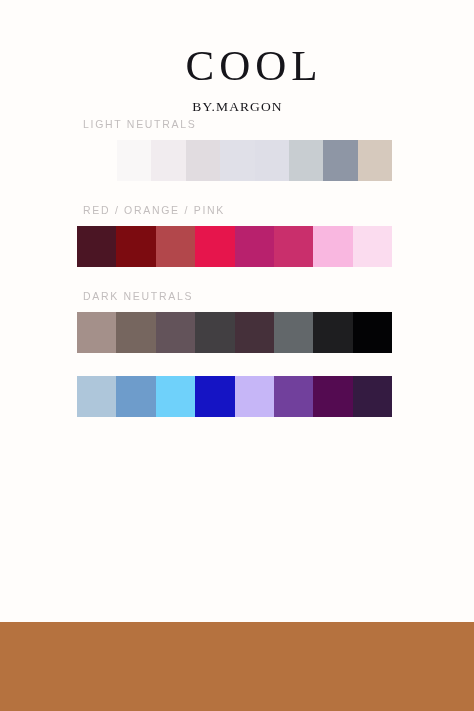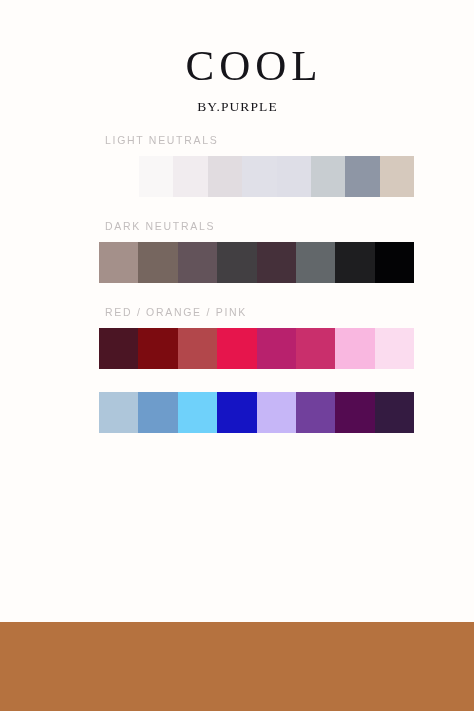--- a/index.html
+++ b/index.html
@@ -46,24 +46,23 @@
     line-height: 1;
     letter-spacing: 1.1px;
     color: #16151a;
     font-weight: 400;
     text-indent: 1px;
   }
 
   
   .sections {
     position: absolute;
-    top: 134px;
+    top: 118px;
     left: 77px;
     width: 315px;
-    margin-left: 22px;
   }
   .section {
     margin-bottom: 23px;
   }
   .section-label {
     font-family: "Liberation Sans", sans-serif;
     font-size: 10.5px;
     letter-spacing: 1.7px;
     color: #c2bdbd;
     text-transform: uppercase;
@@ -98,61 +97,61 @@
     height: 89px;
   }
 </style>
 </head>
 <body>
 
 <div class="sheet" style="background-color: rgb(255, 253, 251);">
 
   <div class="title-block">
     <div class="brand-title">COOL</div>
-    <div class="brand-sub">BY.PURPLE</div>
+    <div class="brand-sub">BY.MARGON</div>
   </div>
 
   <div class="sections">
       <div class="section section--inset">
         <div class="section-label">LIGHT NEUTRALS</div>
         <div class="swatch-row">
           <div class="swatch" style="background-color: rgb(249, 247, 247);"></div>
           <div class="swatch" style="background-color: rgb(241, 236, 239);"></div>
           <div class="swatch" style="background-color: rgb(225, 220, 224);"></div>
           <div class="swatch" style="background-color: rgb(224, 224, 232);"></div>
           <div class="swatch" style="background-color: rgb(222, 222, 231);"></div>
           <div class="swatch" style="background-color: rgb(200, 205, 209);"></div>
           <div class="swatch" style="background-color: rgb(142, 150, 165);"></div>
           <div class="swatch" style="background-color: rgb(214, 201, 189);"></div>
         </div>
       </div>
       <div class="section">
+        <div class="section-label">RED / ORANGE / PINK</div>
+        <div class="swatch-row">
+          <div class="swatch" style="background-color: rgb(75, 21, 36);"></div>
+          <div class="swatch" style="background-color: rgb(124, 11, 16);"></div>
+          <div class="swatch" style="background-color: rgb(178, 71, 75);"></div>
+          <div class="swatch" style="background-color: rgb(230, 21, 76);"></div>
+          <div class="swatch" style="background-color: rgb(184, 33, 109);"></div>
+          <div class="swatch" style="background-color: rgb(201, 47, 108);"></div>
+          <div class="swatch" style="background-color: rgb(249, 183, 224);"></div>
+          <div class="swatch" style="background-color: rgb(251, 220, 239);"></div>
+        </div>
+      </div>
+      <div class="section">
         <div class="section-label">DARK NEUTRALS</div>
         <div class="swatch-row">
           <div class="swatch" style="background-color: rgb(164, 144, 138);"></div>
           <div class="swatch" style="background-color: rgb(118, 102, 95);"></div>
           <div class="swatch" style="background-color: rgb(99, 83, 90);"></div>
           <div class="swatch" style="background-color: rgb(66, 63, 66);"></div>
           <div class="swatch" style="background-color: rgb(69, 48, 58);"></div>
           <div class="swatch" style="background-color: rgb(98, 103, 106);"></div>
           <div class="swatch" style="background-color: rgb(30, 30, 32);"></div>
           <div class="swatch" style="background-color: rgb(3, 3, 5);"></div>
-        </div>
-      </div>
-      <div class="section">
-        <div class="section-label">RED / ORANGE / PINK</div>
-        <div class="swatch-row">
-          <div class="swatch" style="background-color: rgb(75, 21, 36);"></div>
-          <div class="swatch" style="background-color: rgb(124, 11, 16);"></div>
-          <div class="swatch" style="background-color: rgb(178, 71, 75);"></div>
-          <div class="swatch" style="background-color: rgb(230, 21, 76);"></div>
-          <div class="swatch" style="background-color: rgb(184, 33, 109);"></div>
-          <div class="swatch" style="background-color: rgb(201, 47, 108);"></div>
-          <div class="swatch" style="background-color: rgb(249, 183, 224);"></div>
-          <div class="swatch" style="background-color: rgb(251, 220, 239);"></div>
         </div>
       </div>
       <div class="section">
         <div class="swatch-row">
           <div class="swatch" style="background-color: rgb(174, 198, 218);"></div>
           <div class="swatch" style="background-color: rgb(110, 156, 203);"></div>
           <div class="swatch" style="background-color: rgb(111, 209, 250);"></div>
           <div class="swatch" style="background-color: rgb(21, 20, 196);"></div>
           <div class="swatch" style="background-color: rgb(198, 182, 247);"></div>
           <div class="swatch" style="background-color: rgb(113, 64, 156);"></div>

